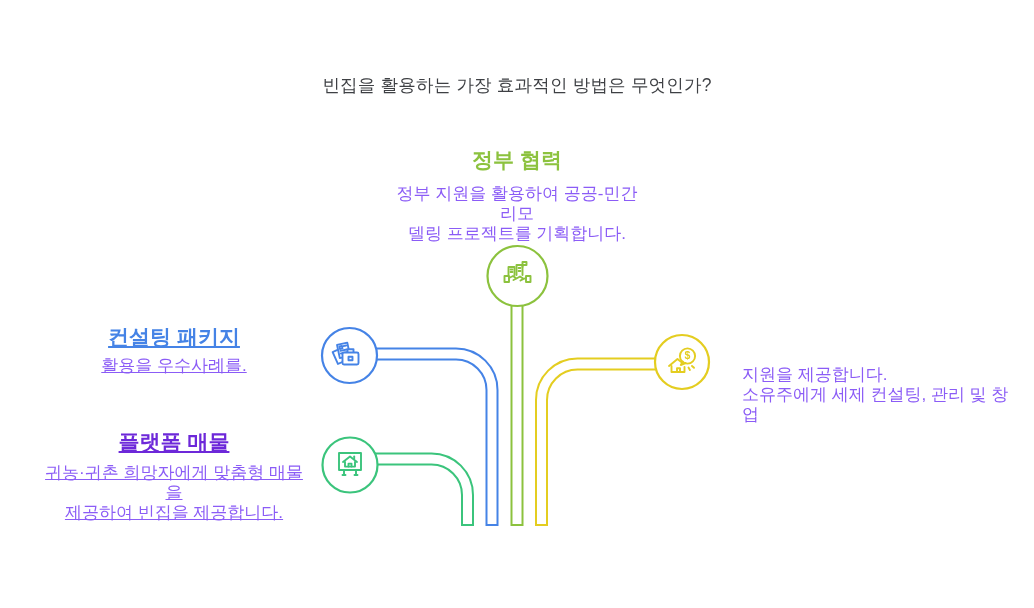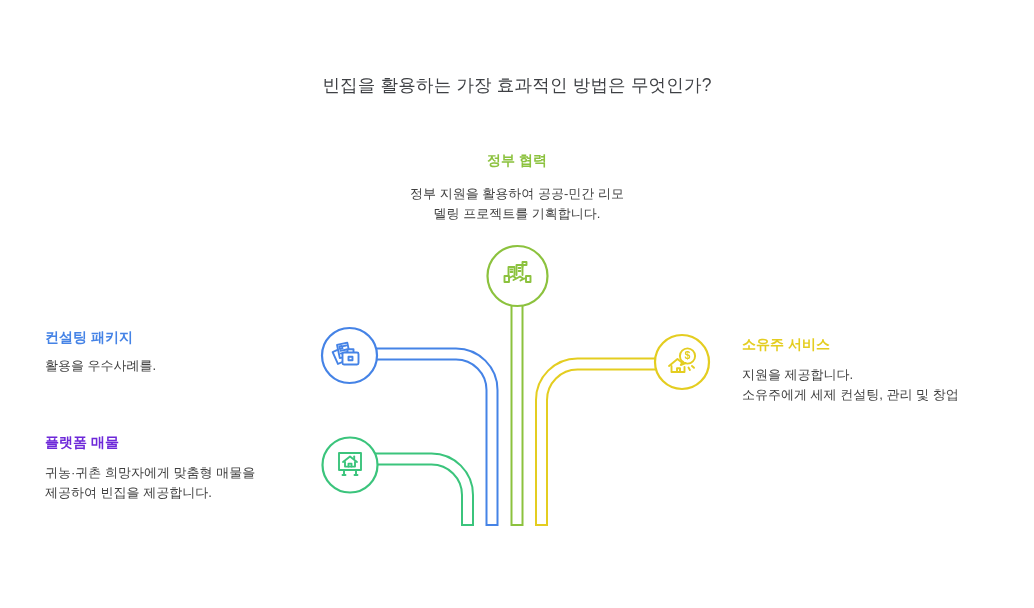--- a/index.html
+++ b/index.html
@@ -18,37 +18,37 @@
     width: 1034px;
     text-align: center;
     font-size: 17.5px;
     font-weight: 500;
     letter-spacing: 0.2px;
     color: #3e4044;
     margin-top: 29px;
   }
   .node-heading {
     position: absolute;
-    font-size: 14px;
+    font-size: 21px;
     font-weight: 700;
     line-height: 24px;
   }
   .node-desc {
     position: absolute;
-    font-size: 13px;
+    font-size: 17px;
     line-height: 20px;
-    color: #404040;
+    color: #8b5cf6;
   }
   .node-desc span { display: block; }
   .c-green  { color: #8CC23E; }
   .c-blue   { color: #4583E6; }
   .c-teal   { color: #6d28d9; }
   .c-yellow { color: #E4CD20; }
   .ta-c { text-align: center; }
-  .ta-r { text-align: left; }
+  .ta-r { text-align: center; text-decoration: underline; }
   .ta-l { text-align: left; }
   
   .gov-heading   { left: 392px; top: 148px; width: 250px; }
   .gov-desc      { left: 387px; top: 184px; width: 260px; }
   .cons-heading  { left: 45px;  top: 325px; width: 258px; }
   .cons-desc     { left: 45px;  top: 356px; width: 258px; }
   .plat-heading  { left: 45px;  top: 430px; width: 258px; }
   .plat-desc     { left: 45px;  top: 463px; width: 258px; }
   .owner-heading { left: 742px; top: 332px; width: 275px; }
   .owner-desc    { left: 742px; top: 365px; width: 275px; }
@@ -139,19 +139,18 @@
   <div class="node-desc ta-r cons-desc">
     <span>활용을 우수사례를.</span>
   </div>
 
   <div class="node-heading c-teal ta-r plat-heading">플랫폼 매물</div>
   <div class="node-desc ta-r plat-desc">
     <span>귀농·귀촌 희망자에게 맞춤형 매물을</span>
     <span>제공하여 빈집을 제공합니다.</span>
   </div>
 
-  <div class="node-heading c-yellow ta-l owner-heading">소유주 서비스</div>
   <div class="node-desc ta-l owner-desc">
     <span>지원을 제공합니다.</span>
     <span>소유주에게 세제 컨설팅, 관리 및 창업</span>
   </div>
 
 </div>
 
 </body></html>

